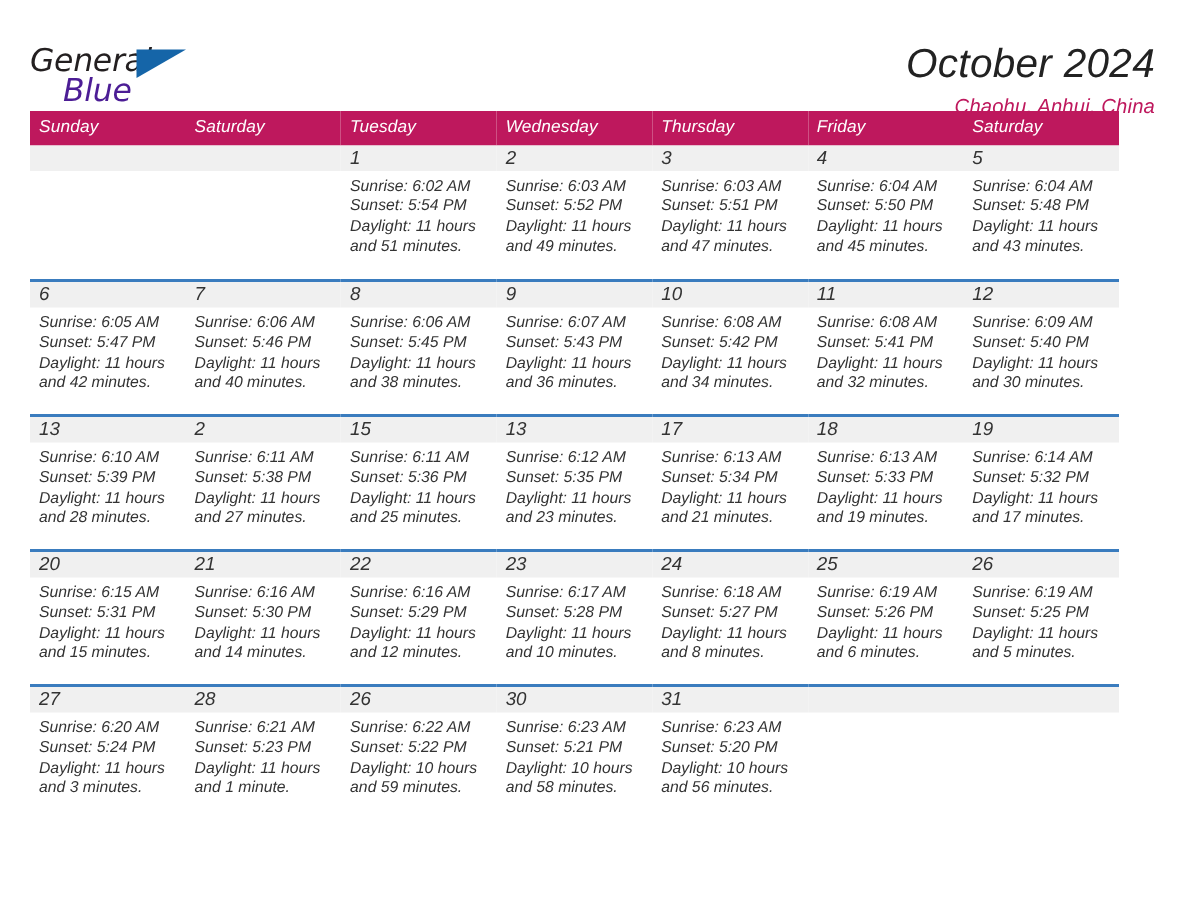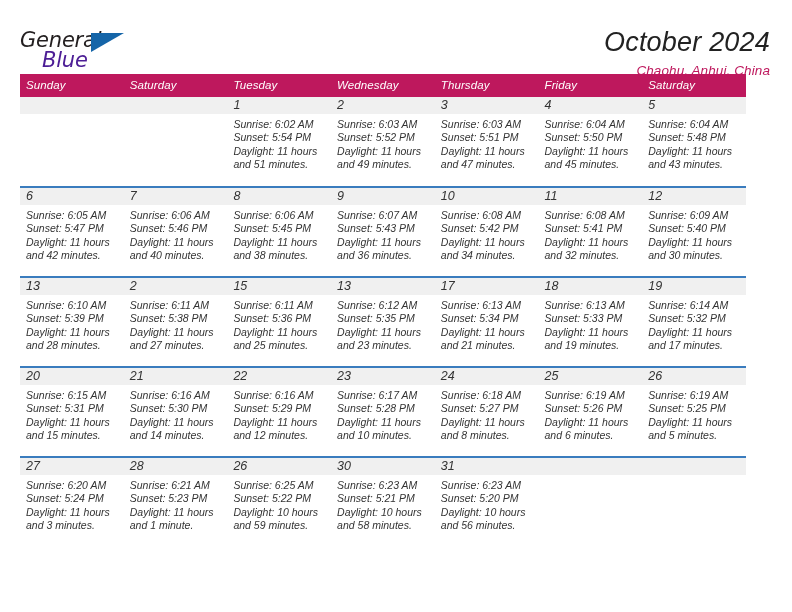--- a/index.html
+++ b/index.html
@@ -511,21 +511,21 @@
                 <div>Sunset: 5:23 PM</div>
                 <div>Daylight: 11 hours</div>
                 <div>and 1 minute.</div>
               </div>
             </div>
           </td>
           <td>
             <div class="cell">
               <div class="daynum">26</div>
               <div class="cell-body">
-                <div>Sunrise: 6:25 AM</div>
+                <div>Sunrise: 6:22 AM</div>
                 <div>Sunset: 5:22 PM</div>
                 <div>Daylight: 10 hours</div>
                 <div>and 59 minutes.</div>
               </div>
             </div>
           </td>
           <td>
             <div class="cell">
               <div class="daynum">30</div>
               <div class="cell-body">

